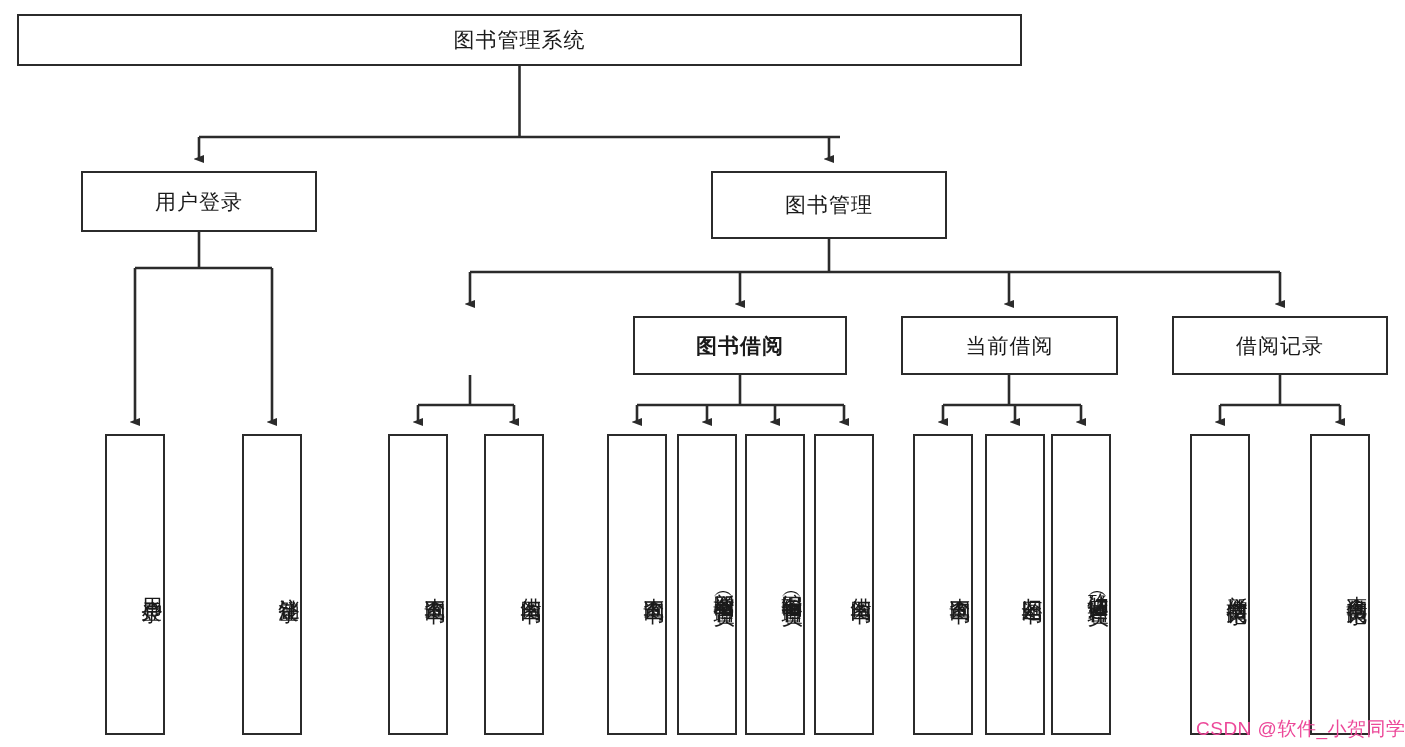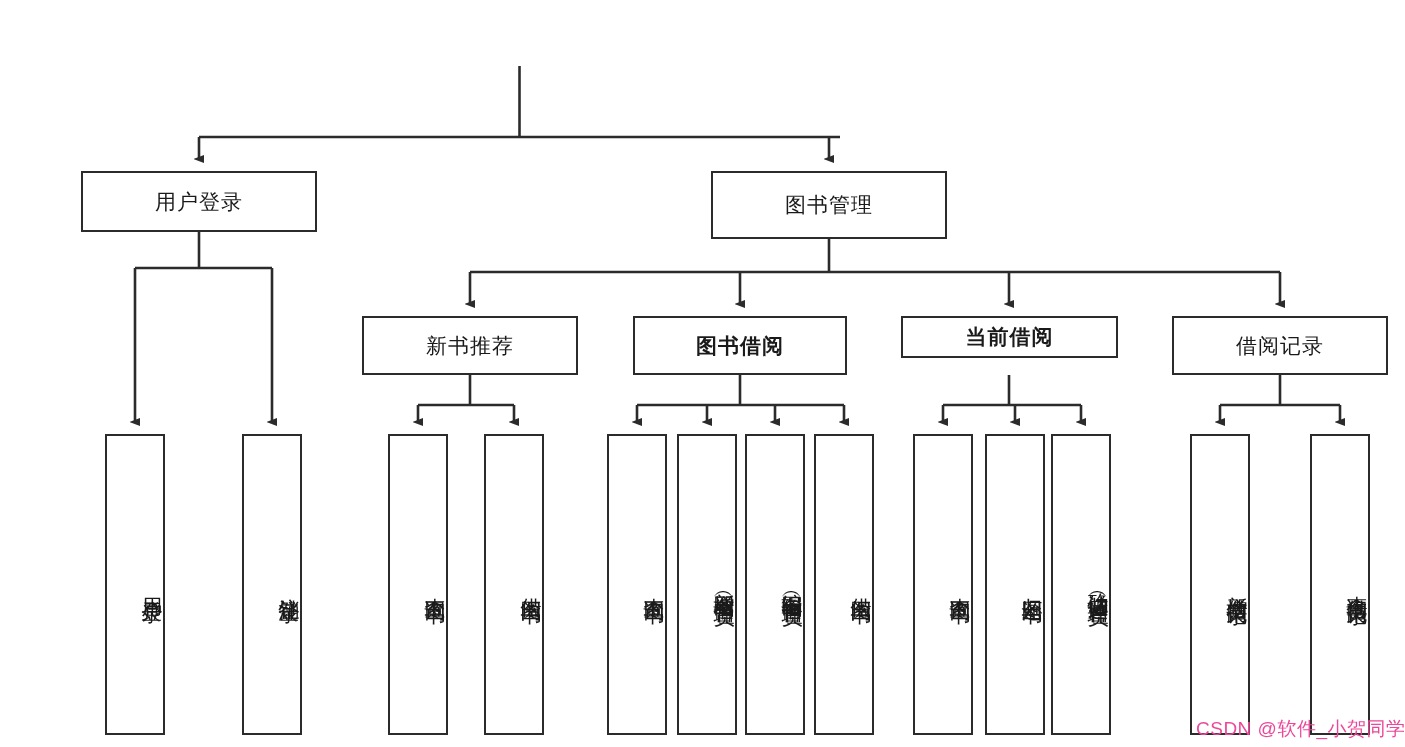--- a/index.html
+++ b/index.html
@@ -111,35 +111,35 @@
       <path d="M 1015 405 L 1015 422" marker-end="url(#arrow)"></path>
       <path d="M 1081 405 L 1081 422" marker-end="url(#arrow)"></path>
 
       <path d="M 1280 375 L 1280 405"></path>
       <path d="M 1220 405 L 1340 405"></path>
       <path d="M 1220 405 L 1220 422" marker-end="url(#arrow)"></path>
       <path d="M 1340 405 L 1340 422" marker-end="url(#arrow)"></path>
     </g>
   </svg>
 
+  <div class="node horiz" style="left:17px; top:14px; width:1005px; height:52px;">
+    <span>图书管理系统</span>
+  </div>
 
   <div class="node horiz" style="left:81px; top:171px; width:236px; height:61px;">
     <span>用户登录</span>
   </div>
   <div class="node horiz" style="left:711px; top:171px; width:236px; height:68px;">
     <span>图书管理</span>
   </div>
 
-  <div class="node horiz" style="left:362px; top:316px; width:216px; height:59px;">
-    <span>新书推荐</span>
-  </div>
   <div class="node horiz" style="left:633px; top:316px; width:214px; height:59px;font-weight:bold;">
     <span>图书借阅</span>
   </div>
-  <div class="node horiz" style="left:901px; top:316px; width:217px; height:42px;font-weight:bold;">
+  <div class="node horiz" style="left:901px; top:316px; width:217px; height:59px;">
     <span>当前借阅</span>
   </div>
   <div class="node horiz" style="left:1172px; top:316px; width:216px; height:59px;">
     <span>借阅记录</span>
   </div>
 
   <div class="node vert" style="left:105px; top:434px; width:60px; height:301px;">
     <span>用户登录</span>
   </div>
   <div class="node vert" style="left:242px; top:434px; width:60px; height:301px;">

